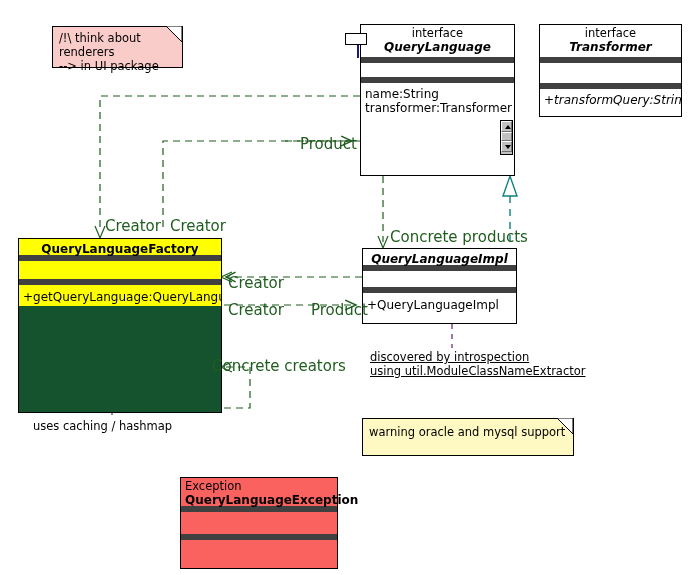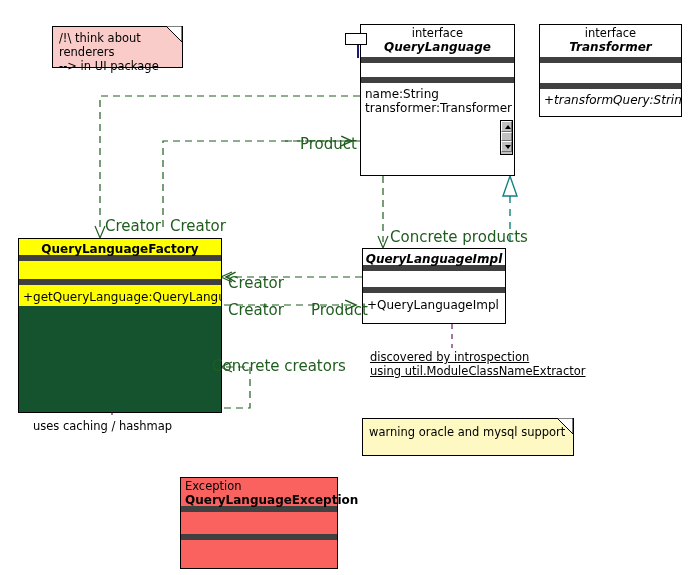--- a/index.html
+++ b/index.html
@@ -165,21 +165,21 @@
   <div class="umlbox" style="left:18px;top:238px;width:204px;height:175px;background:#14532d;">
     <div class="sect ctr" style="height:22px;padding-top:3px;background:#ffff00;">
       <div class="cname">QueryLanguageFactory</div>
     </div>
     <div class="sect" style="height:24px;background:#ffff00;"></div>
     <div class="sect" style="height:auto;background:#ffff00;flex:1;">
       <div class="member" style="padding-top:5px;">+getQueryLanguage:QueryLanguage</div>
     </div>
   </div>
 
-  <div class="umlbox" style="left:362px;top:248px;width:144px;height:76px;">
+  <div class="umlbox" style="left:362px;top:248px;width:155px;height:76px;">
     <div class="sect ctr" style="height:22px;padding-top:3px;">
       <div class="cname it">QueryLanguageImpl</div>
     </div>
     <div class="sect" style="height:22px;"></div>
     <div class="sect" style="height:30px;">
       <div class="member" style="padding-top:5px;">+QueryLanguageImpl</div>
     </div>
   </div>
 
   <div class="note" style="left:362px;top:418px;width:212px;height:38px;">

